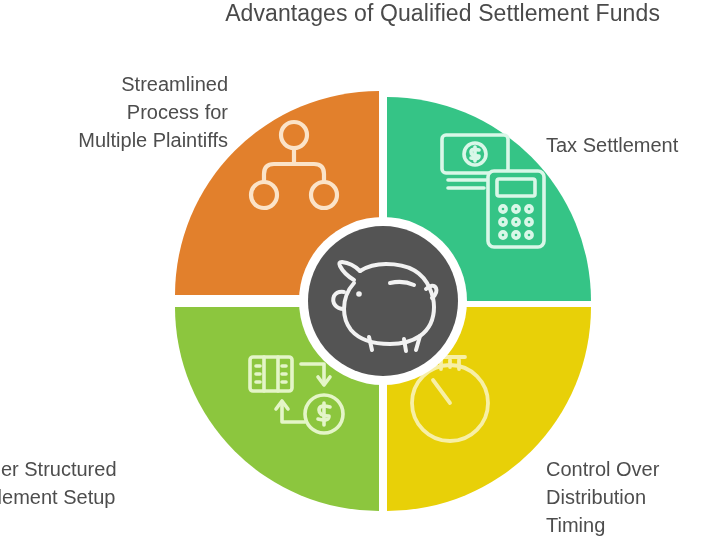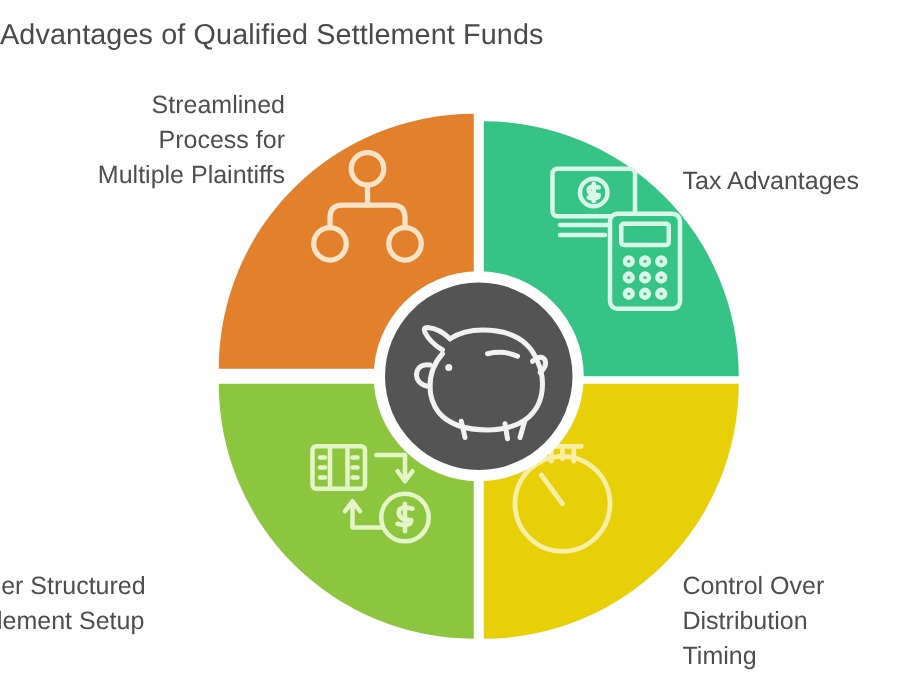--- a/index.html
+++ b/index.html
@@ -18,23 +18,23 @@
   #infographic {
     position: absolute;
     left: 0; top: 0;
     width: 720px;
     height: 557px;
   }
 
   .chart-title {
     position: absolute;
     left: 0;
-    top: 14px;
+    top: 0;
     width: 660px;
-    text-align: left;
+    text-align: right;
     font-size: 23px;
     color: #4a4a4a;
     letter-spacing: 0.1px;
     white-space: nowrap;
   }
 
   .label {
     position: absolute;
     font-size: 20px;
     line-height: 28px;
@@ -83,21 +83,21 @@
 
   <div class="chart-title">Advantages of Qualified Settlement Funds</div>
 
   <div class="label label-tl">
     <span>Streamlined</span>
     <span>Process for</span>
     <span>Multiple Plaintiffs</span>
   </div>
 
   <div class="label label-tr">
-    <span>Tax Advantages</span>
+    <span>Tax Settlement</span>
   </div>
 
   <div class="label label-bl">
     <span>Easier Structured</span>
     <span>Settlement Setup</span>
   </div>
 
   <div class="label label-br">
     <span>Control Over</span>
     <span>Distribution</span>

